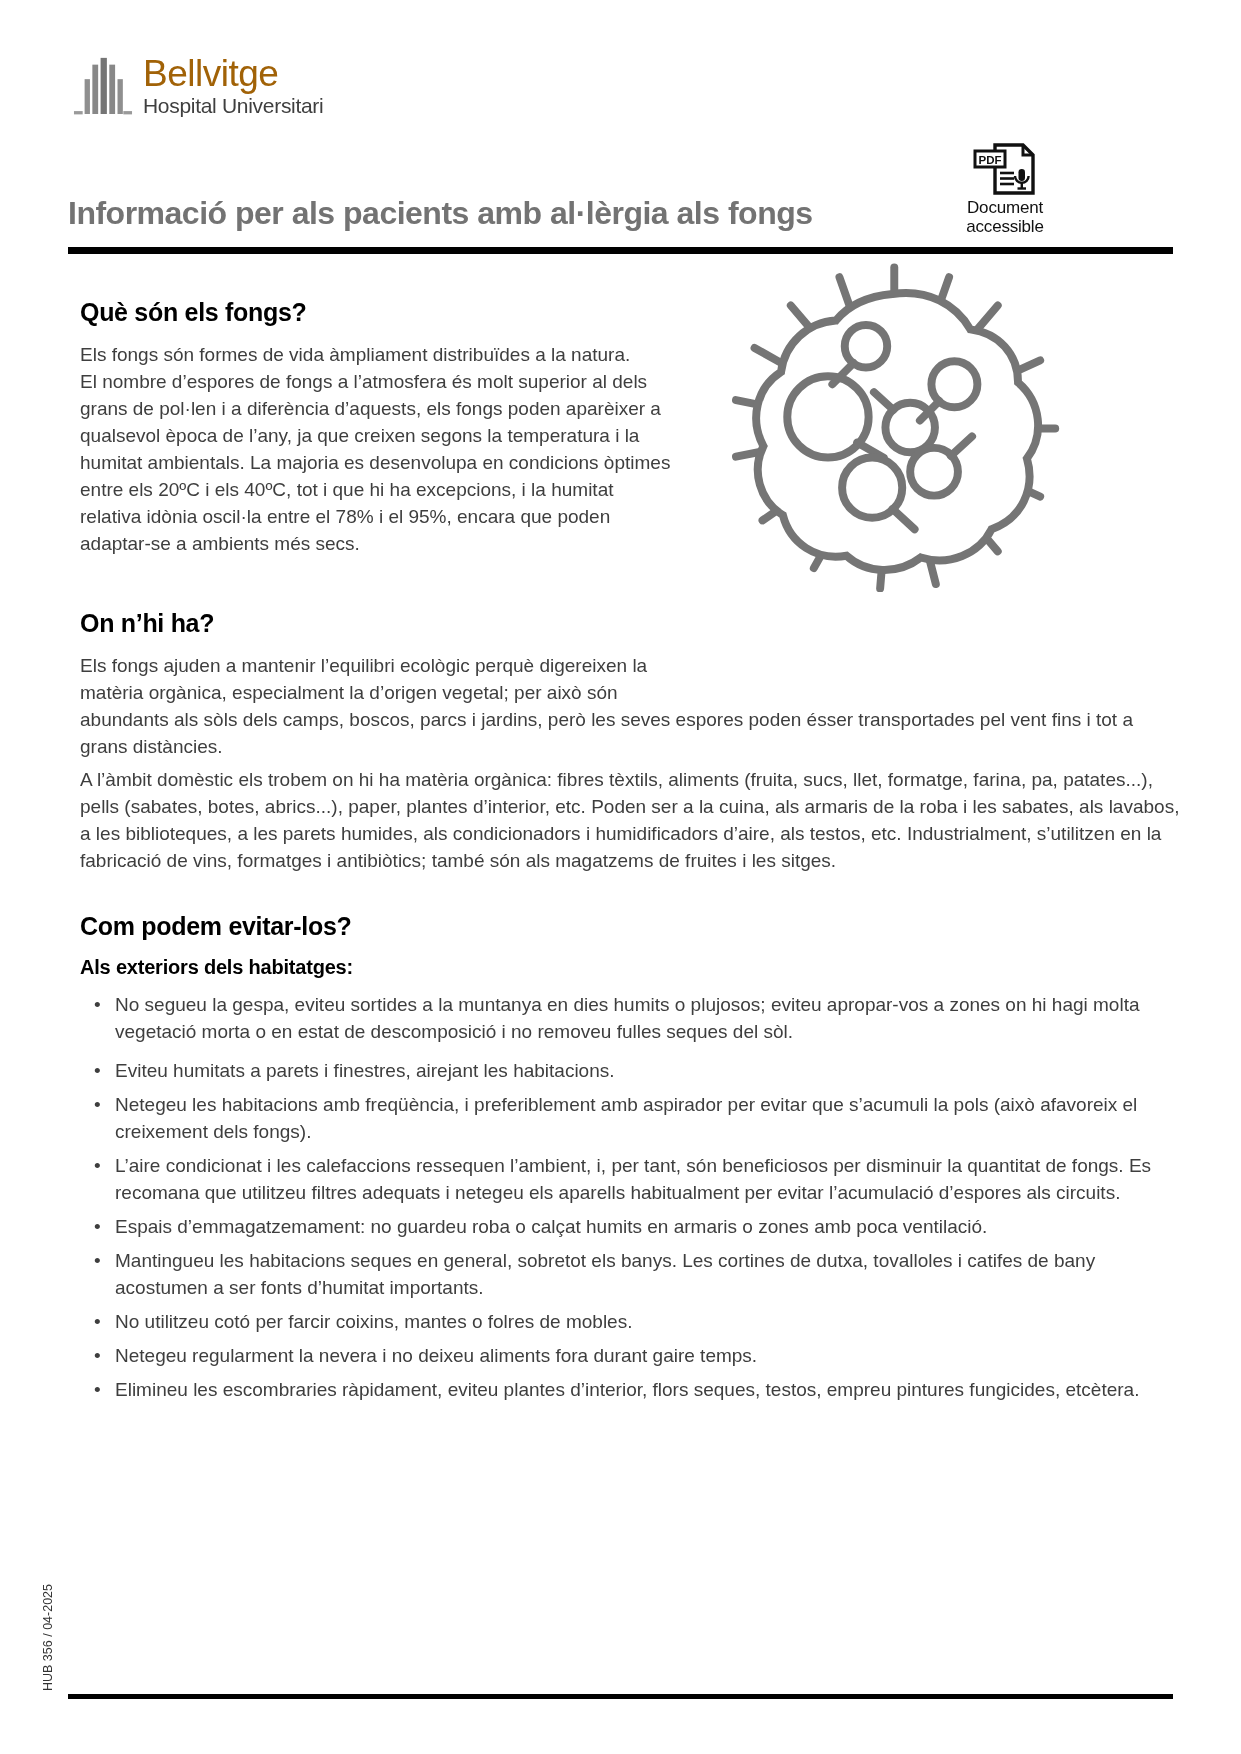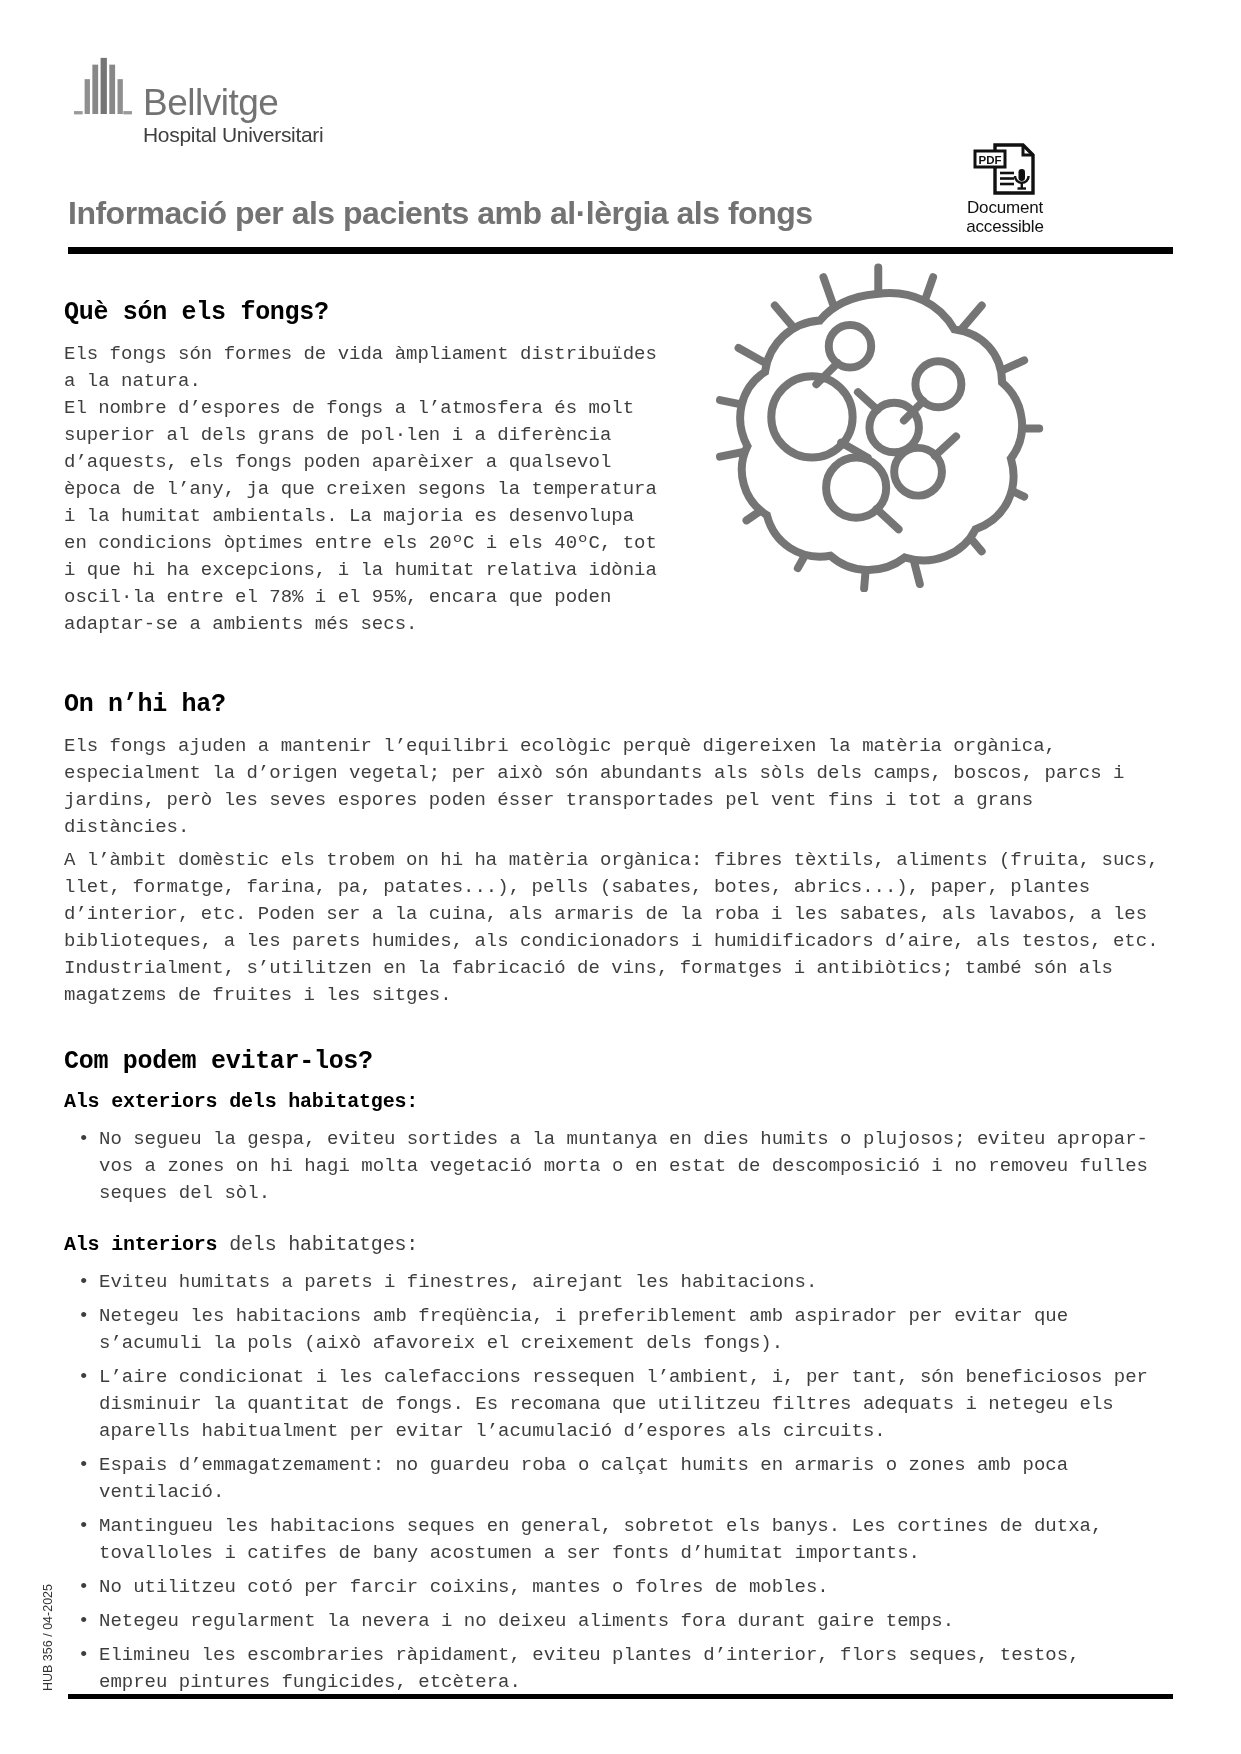--- a/index.html
+++ b/index.html
@@ -10,37 +10,37 @@
     background: #ffffff;
     font-family: "Liberation Sans", sans-serif;
     color: #3e3e3e;
     overflow: hidden;
   }
 
   
   .bellvitge { position:absolute; left:73px; top:50px; display:flex; gap:10px; }
   .bellvitge svg { display:block; }
   .brand-text { margin-top:4px; }
-  .brand-name { font-size:37px; line-height:40px; color:#737373; letter-spacing:-0.5px;margin-top:29px; }
+  .brand-name { font-size:37px; line-height:40px; color:#a16207; letter-spacing:-0.5px; }
   .brand-sub  { font-size:21px; line-height:24px; color:#3f3f3f; letter-spacing:-0.3px; }
 
   .gencat { position:absolute; left:838px; top:55px; display:flex; gap:13px; }
   .gencat-text { margin-top:3px; font-size:27px; line-height:30px; font-weight:bold; color:#111; letter-spacing:-0.4px; }
 
   .doc-access { position:absolute; left:950px; top:143px; width:110px; text-align:center; cursor:pointer; }
   .doc-access svg { display:block; margin:0 auto; }
   .doc-access-label { margin-top:3px; font-size:17px; line-height:19px; color:#111; letter-spacing:-0.2px; }
 
   
   .title { position:absolute; left:68px; top:194px; margin:0; font-size:32px; line-height:38px;
            font-weight:bold; color:#737373; letter-spacing:-0.5px; white-space:nowrap; }
   .title-rule { position:absolute; left:68px; top:247px; width:1105px; height:7px; background:#000; }
 
   
-  .content { position:absolute; left:64px; top:256px; width:1105px; font-size:19px; line-height:27px;font-family:Liberation Mono, monospace; }
+  .content { position:absolute; left:80px; top:256px; width:1105px; font-size:19px; line-height:27px; }
   .illustration { float:right; width:505px; height:436px; }
   .illustration svg { display:block; margin-left:40px; }
 
   .content h2 { margin:52px 0 14px; font-size:25px; line-height:29px; font-weight:bold; color:#000; letter-spacing:-0.3px; }
   .content h2.first { margin-top:42px; }
   .content h2.avoid { margin-top:38px; }
   .content h3 { margin:0 0 9px; font-size:20px; line-height:24px; font-weight:bold; color:#000; letter-spacing:-0.2px; }
   .content h3 .plain { font-weight:normal; color:#3e3e3e; }
   .content h3.interiors { margin-top:26px; }
   .content p { margin:0; }
@@ -151,21 +151,20 @@
     <p class="gap-after">Els fongs ajuden a mantenir l’equilibri ecològic perquè digereixen la matèria orgànica, especialment la d’origen vegetal; per això són abundants als sòls dels camps, boscos, parcs i jardins, però les seves espores poden ésser transportades pel vent fins i tot a grans distàncies.</p>
     <p>A l’àmbit domèstic els trobem on hi ha matèria orgànica: fibres tèxtils, aliments (fruita, sucs, llet, formatge, farina, pa, patates...), pells (sabates, botes, abrics...), paper, plantes d’interior, etc. Poden ser a la cuina, als armaris de la roba i les sabates, als lavabos, a les biblioteques, a les parets humides, als condicionadors i humidificadors d’aire, als testos, etc. Industrialment, s’utilitzen en la fabricació de vins, formatges i antibiòtics; també són als magatzems de fruites i les sitges.</p>
 
     <h2 class="avoid">Com podem evitar-los?</h2>
 
     <h3>Als exteriors dels habitatges:</h3>
     <ul class="bullets">
       <li>No segueu la gespa, eviteu sortides a la muntanya en dies humits o plujosos; eviteu apropar-vos a zones on hi hagi molta vegetació morta o en estat de descomposició i no removeu fulles seques del sòl.</li>
     </ul>
 
-    <h3 class="interiors"><span>Als interiors</span> <span class="plain">dels habitatges:</span></h3>
     <ul class="bullets">
       <li>Eviteu humitats a parets i finestres, airejant les habitacions.</li>
       <li>Netegeu les habitacions amb freqüència, i preferiblement amb aspirador per evitar que s’acumuli la pols (això afavoreix el creixement dels fongs).</li>
       <li>L’aire condicionat i les calefaccions ressequen l’ambient, i, per tant, són beneficiosos per disminuir la quantitat de fongs. Es recomana que utilitzeu filtres adequats i netegeu els aparells habitualment per evitar l’acumulació d’espores als circuits.</li>
       <li>Espais d’emmagatzemament: no guardeu roba o calçat humits en armaris o zones amb poca ventilació.</li>
       <li>Mantingueu les habitacions seques en general, sobretot els banys. Les cortines de dutxa, tovalloles i catifes de bany acostumen a ser fonts d’humitat importants.</li>
       <li>No utilitzeu cotó per farcir coixins, mantes o folres de mobles.</li>
       <li>Netegeu regularment la nevera i no deixeu aliments fora durant gaire temps.</li>
       <li>Elimineu les escombraries ràpidament, eviteu plantes d’interior, flors seques, testos, empreu pintures fungicides, etcètera.</li>
     </ul>

